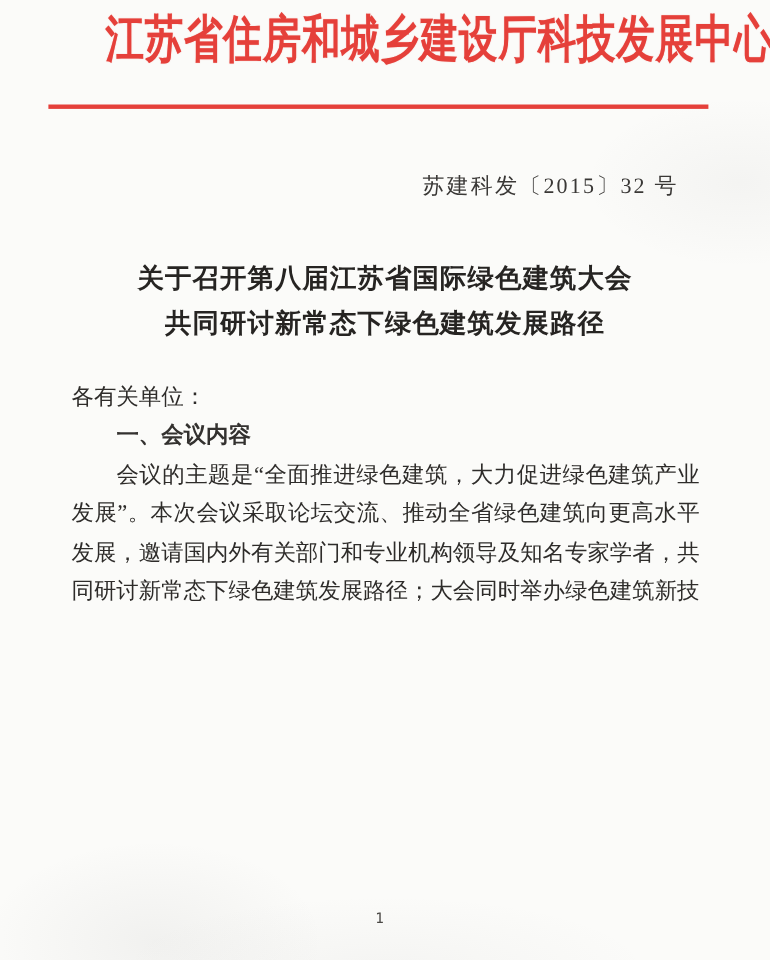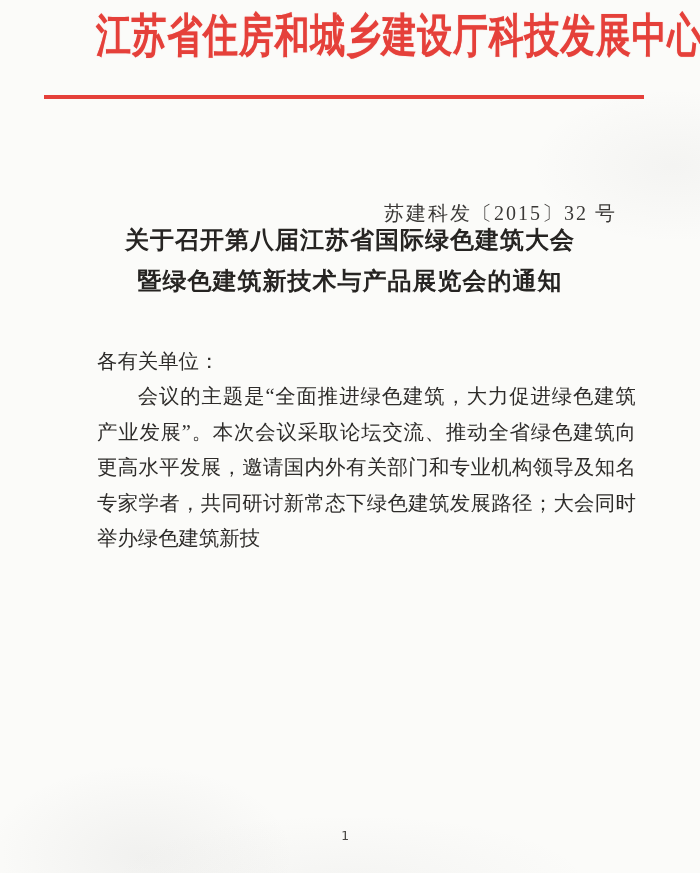--- a/index.html
+++ b/index.html
@@ -54,46 +54,44 @@
     background: var(--accent_red);
   }
 
   .doc-number {
     position: absolute;
     top: 155px;
     right: 83px;
     font-size: 20px;
     letter-spacing: 2px;
     color: #3a3836;
-    margin-top: 45px;
   }
 
   .title {
     position: absolute;
-    top: 220px;
+    top: 234px;
     left: 0;
     right: 0;
     text-align: center;
     font-size: 24px;
     font-weight: 700;
     line-height: 41px;
     letter-spacing: 1px;
     color: #262422;
   }
 
   .body-text {
     position: absolute;
     top: 344px;
     left: 65px;
     right: 64px;
     font-size: 20.4px;
     line-height: 35.4px;
     text-align: justify;
     color: var(--ink);
-    margin-left: 32px;
   }
   .body-text p.indent { text-indent: 2em; }
   .body-text p.heading {
     text-indent: 2em;
     font-family: "Liberation Sans", "DejaVu Sans", sans-serif;
     font-weight: 700;
     color: #33312f;
   }
 
   .page-number {
@@ -115,23 +113,24 @@
   <div class="letterhead">
     <span class="org">江苏省住房和城乡建设厅科技发展中心</span>
   </div>
 
   <div class="red-rule"></div>
 
   <div class="doc-number">苏建科发〔2015〕32 号</div>
 
   <div class="title">
     <div>关于召开第八届江苏省国际绿色建筑大会</div>
-    <div>暨绿色建筑新技术与产品展览会的通知</div>
+    <div>共同研讨新常态下绿色建筑发展路径</div>
   </div>
 
   <div class="body-text">
     <p>各有关单位：</p>
+    <p class="heading">一、会议内容</p>
     <p class="indent">会议的主题是“全面推进绿色建筑，大力促进绿色建筑产业发展”。本次会议采取论坛交流、推动全省绿色建筑向更高水平发展，邀请国内外有关部门和专业机构领导及知名专家学者，共同研讨新常态下绿色建筑发展路径；大会同时举办绿色建筑新技</p>
   </div>
 
   <div class="page-number">1</div>
 
 </div>
 
 </body></html>

